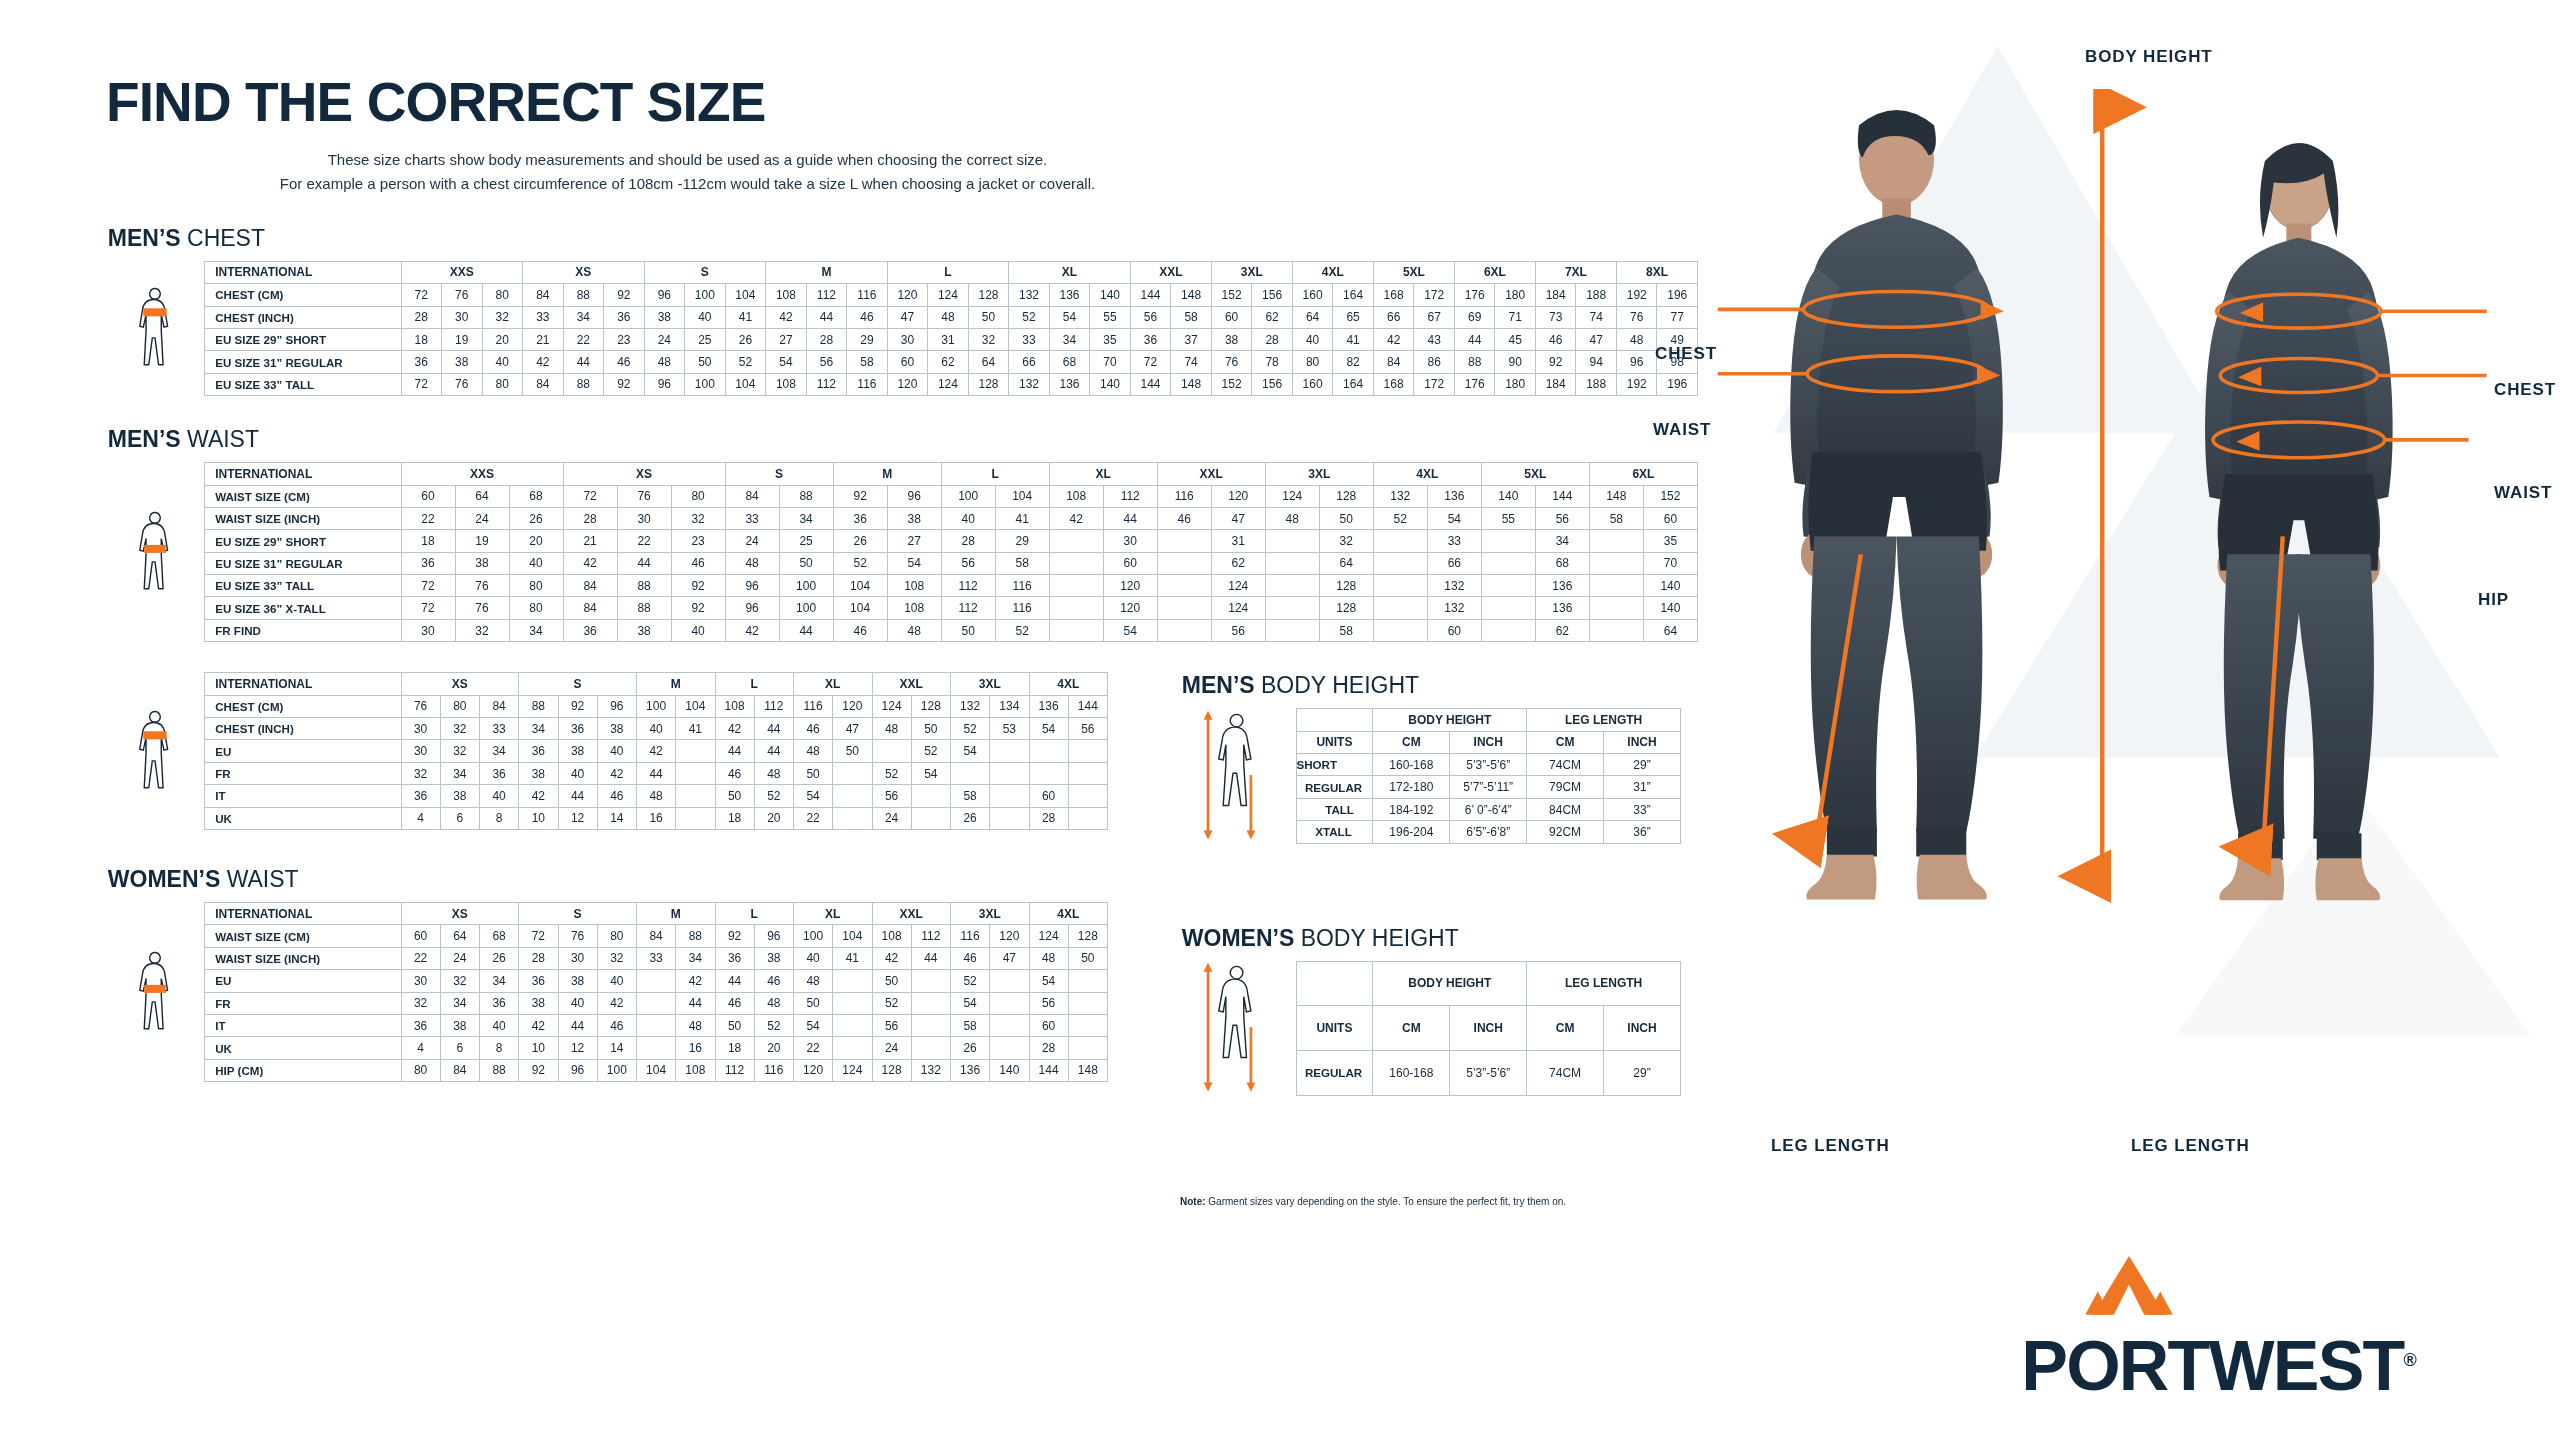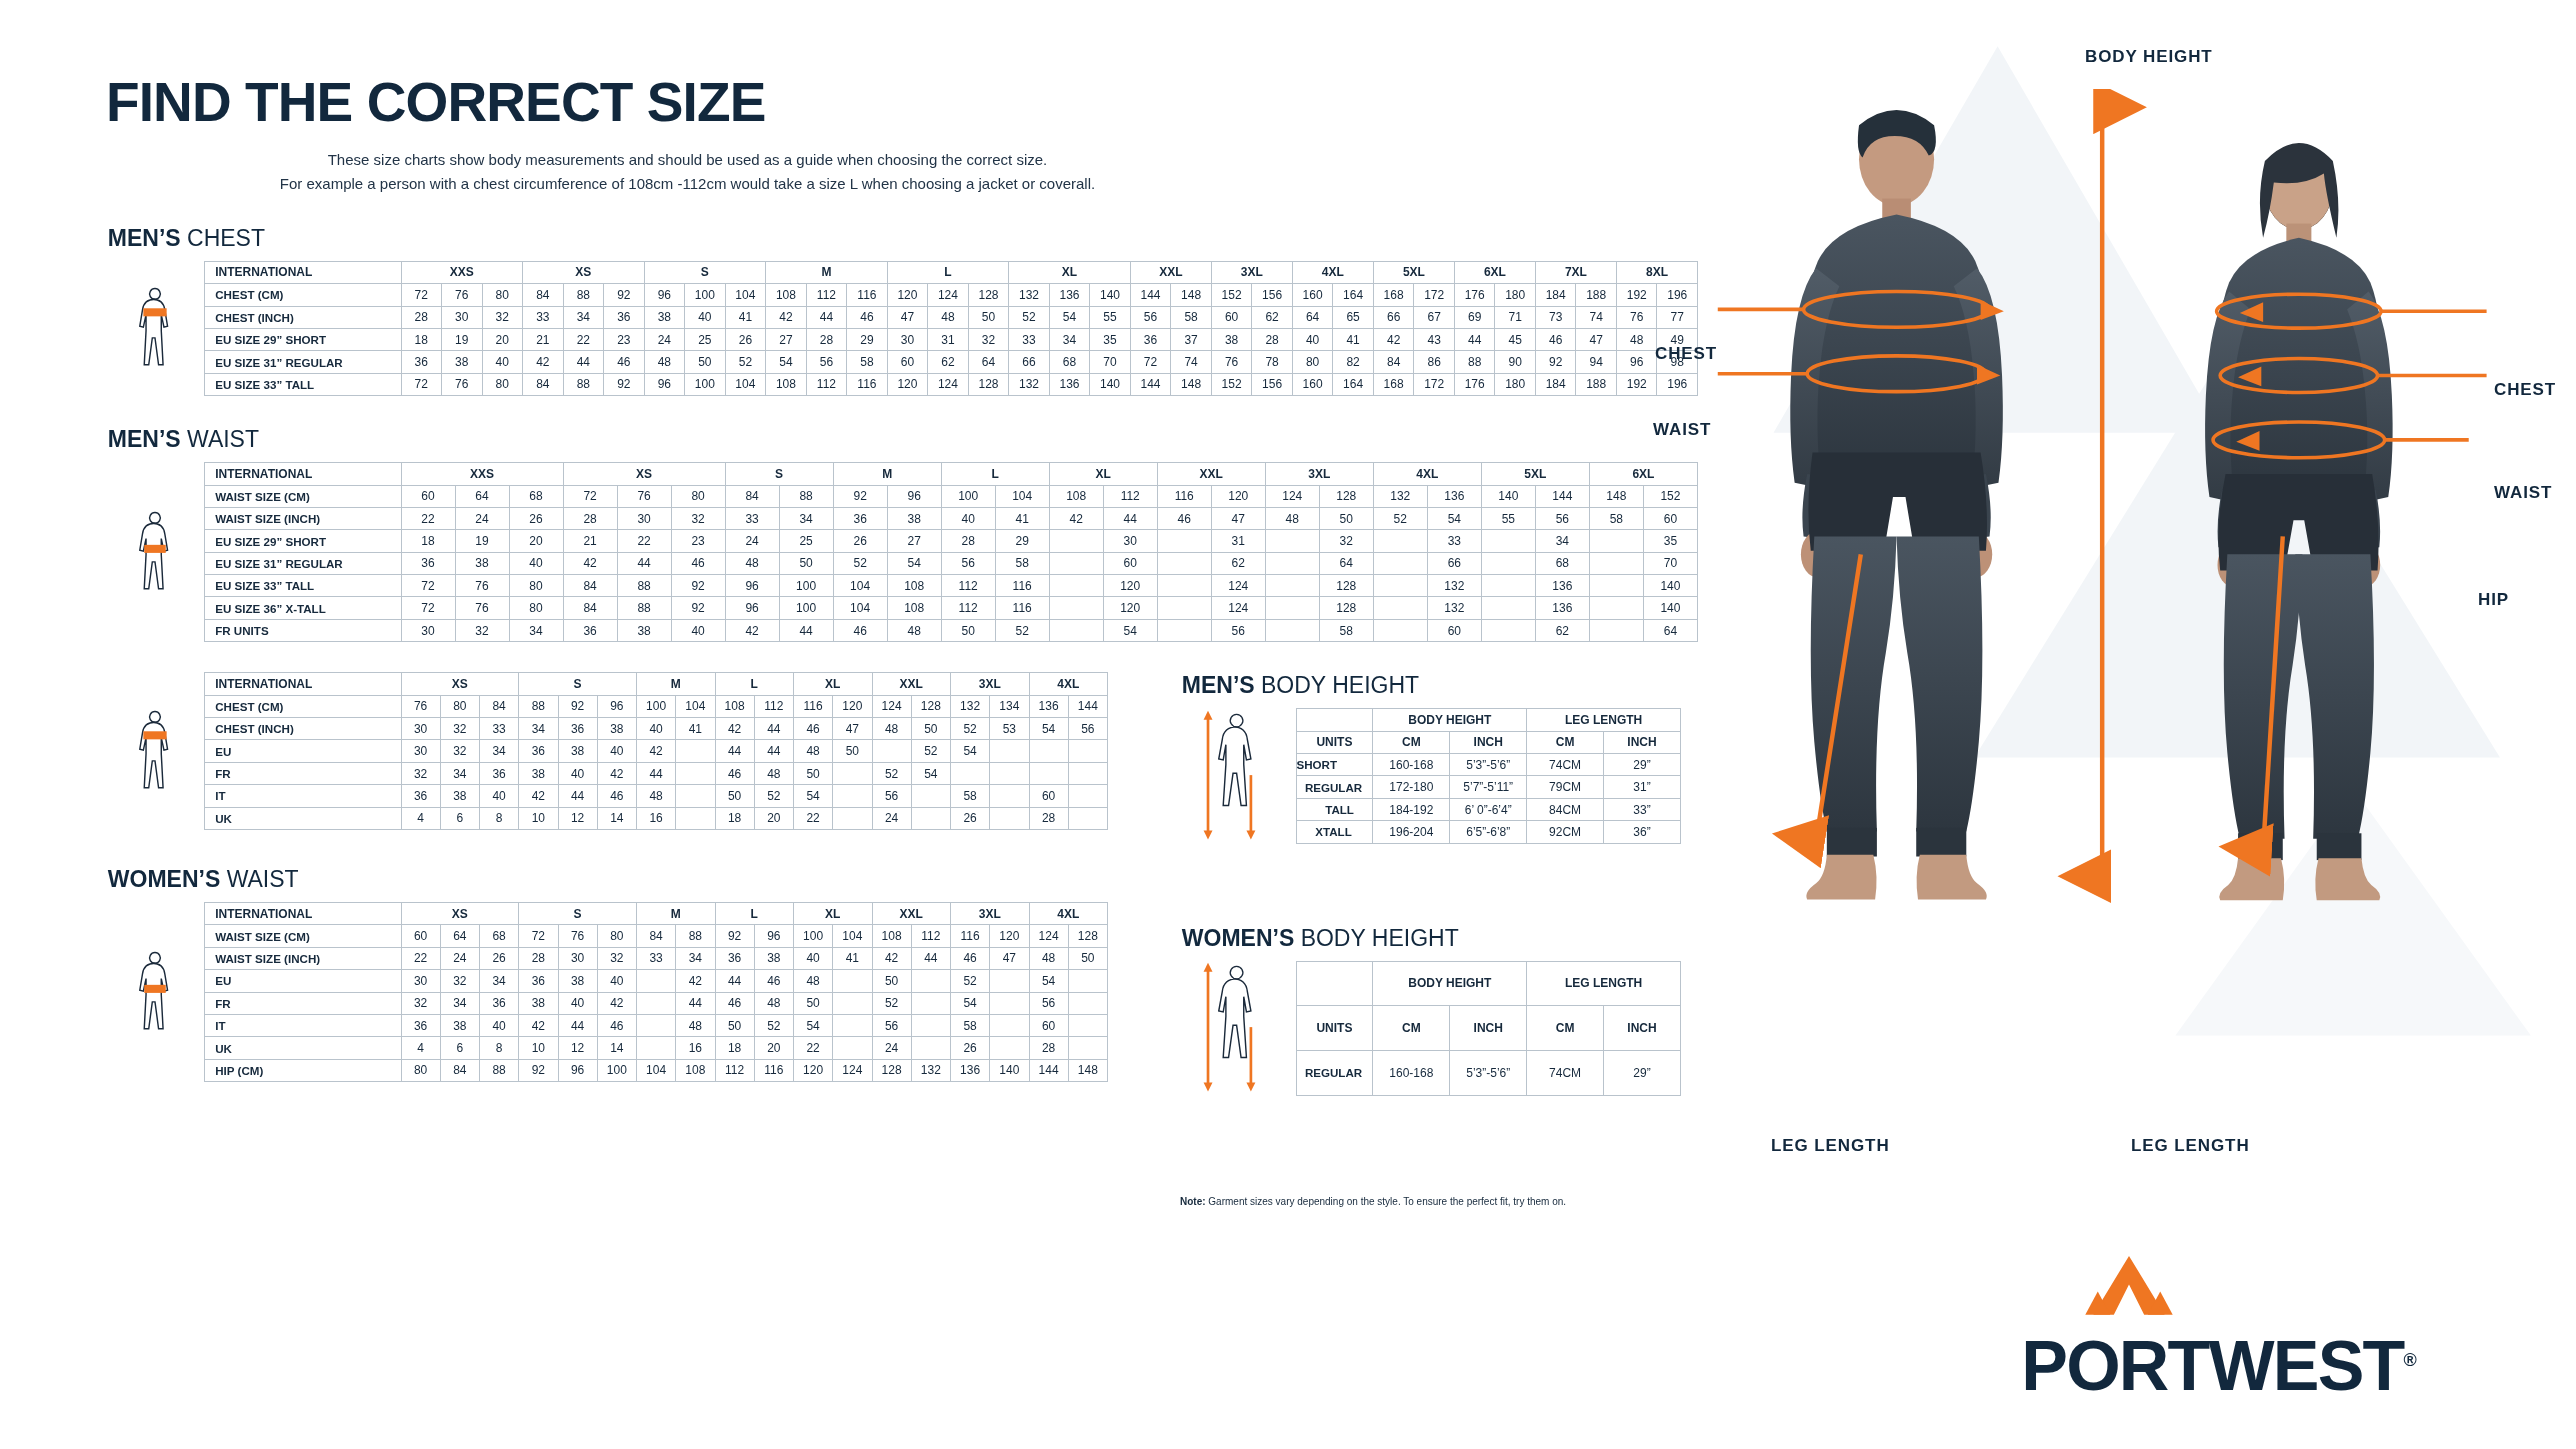--- a/index.html
+++ b/index.html
@@ -492,21 +492,21 @@
               <td></td>
               <td>128</td>
               <td></td>
               <td>132</td>
               <td></td>
               <td>136</td>
               <td></td>
               <td>140</td>
             </tr>
             <tr>
-              <td class="rowlabel">FR UNITS</td>
+              <td class="rowlabel">FR FIND</td>
               <td>30</td>
               <td>32</td>
               <td>34</td>
               <td>36</td>
               <td>38</td>
               <td>40</td>
               <td>42</td>
               <td>44</td>
               <td>46</td>
               <td>48</td>

